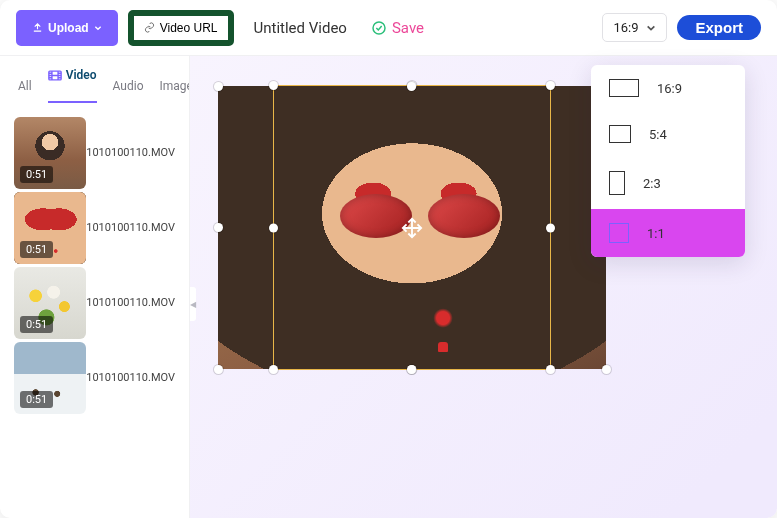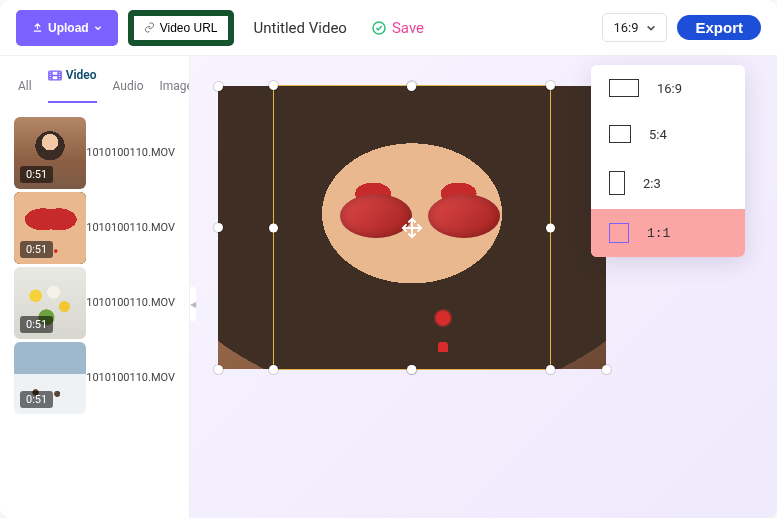--- a/index.html
+++ b/index.html
@@ -26,21 +26,21 @@
 .duration { position: absolute; left: 6px; bottom: 6px; background: rgba(0,0,0,0.55); color: #fff; font-size: 11px; padding: 2px 6px; border-radius: 3px; }
 .thumb-name { font-size: 11px; color: #444; margin: 5px 0 6px; text-align: left; }
 .canvas-area { flex: 1; position: relative; background: linear-gradient(135deg, #f8f4fe, #f0eafd 90%); }
 .canvas-frame { position: absolute; left: 28px; top: 30px; width: 388px; height: 283px; background: #7a5b45; overflow: hidden; }
 .canvas-frame .photo { width: 100%; height: 100%; }
 .crop-box { position: absolute; left: 84px; top: 30px; width: 276px; height: 283px; outline: 1px solid #e8b648; pointer-events: none; }
 .crop-handle { position: absolute; width: 9px; height: 9px; background: #fff; border-radius: 50%; box-shadow: 0 0 0 1px rgba(0,0,0,0.15); }
 .crop-move { position: absolute; left: 50%; top: 50%; transform: translate(-50%,-50%); color: #fff; }
 .ratio-menu { position: absolute; right: 32px; top: 65px; width: 154px; background: #fff; border-radius: 6px; box-shadow: 0 6px 24px rgba(40,30,80,0.14); overflow: hidden; }
 .ratio-item { display: flex; align-items: center; gap: 18px; padding: 14px 18px; font-size: 13px; cursor: pointer; color: #333; }
-.ratio-item.selected { background: #fca5a5; font-family: Liberation Mono, monospace; }
+.ratio-item.selected { background: #d946ef; }
 .ratio-shape { flex-shrink:0; border: 1.5px solid #333; }
 .ratio-item.selected .ratio-shape { border-color: #7B61FF; }
 .collapse { position: absolute; left: 0; top: 50%; width: 6px; height: 34px; display:flex; align-items:center; justify-content:center; color:#b9b9c2; font-size:8px; cursor:pointer; background:#fff; border-radius:0 3px 3px 0; }
 .mini-icon { width:11px; height:11px; }
 
 .ph-woman1 { background: radial-gradient(circle at 50% 35%, #f1c9a6 0 14%, transparent 14%), radial-gradient(circle at 50% 40%, #3a2b25 0 26%, transparent 26%), linear-gradient(180deg,#b38767,#8d5f44 60%,#7a5b45); }
 .ph-woman-glasses { background:
   radial-gradient(ellipse 18px 11px at 40% 38%, #c72a2a 0 100%, transparent 100%),
   radial-gradient(ellipse 18px 11px at 62% 38%, #c72a2a 0 100%, transparent 100%),
   radial-gradient(circle at 58% 82%, #d82c2c 0 2%, transparent 3%),

